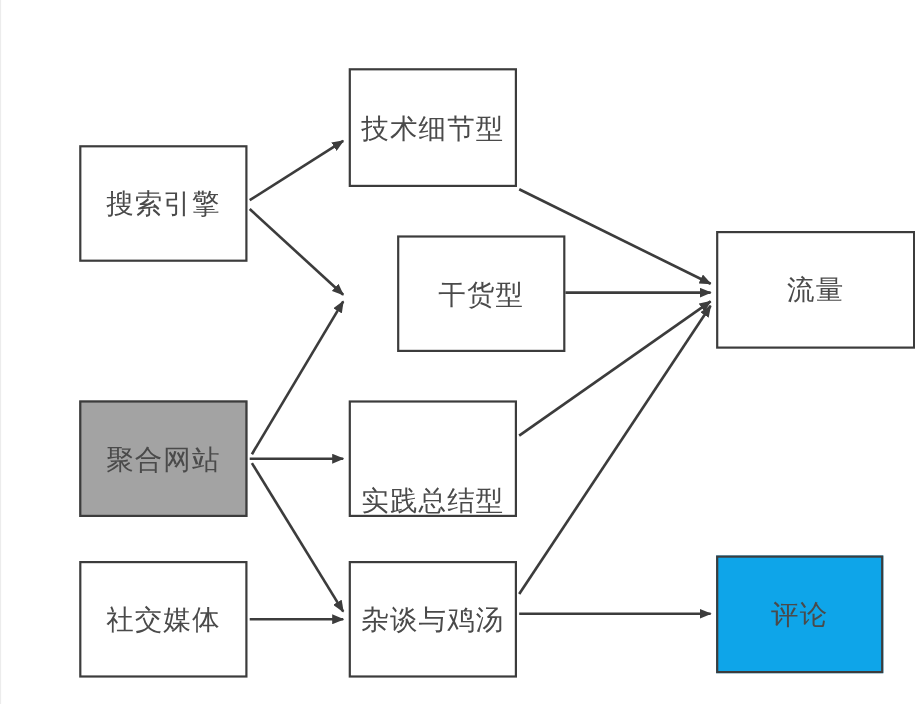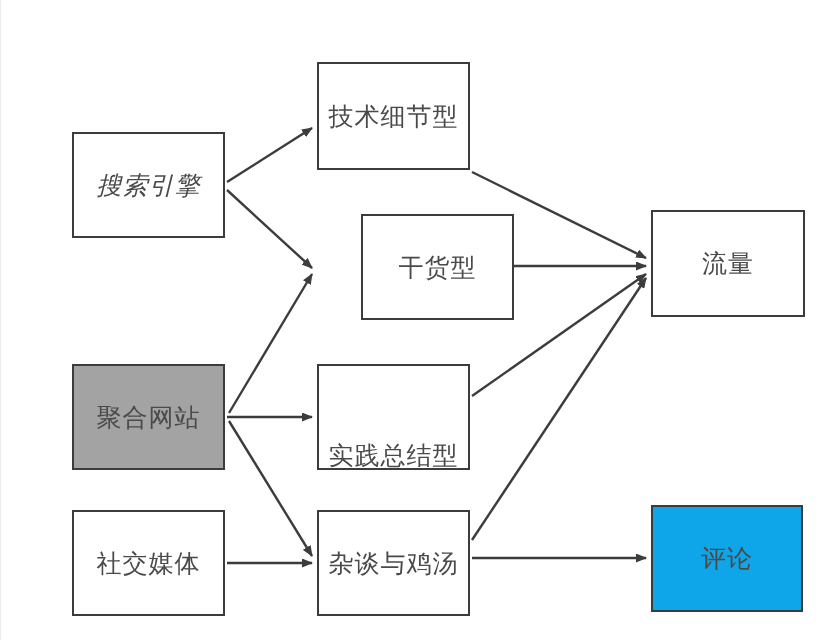--- a/index.html
+++ b/index.html
@@ -73,41 +73,41 @@
         <line x1="472" y1="172" x2="646" y2="258" stroke="#3c3c3c" stroke-width="2.4" marker-end="url(#arrowhead)"></line>
         <line x1="472" y1="266" x2="646" y2="266" stroke="#3c3c3c" stroke-width="2.4" marker-end="url(#arrowhead)"></line>
         <line x1="472" y1="396" x2="646" y2="274" stroke="#3c3c3c" stroke-width="2.4" marker-end="url(#arrowhead)"></line>
         <line x1="472" y1="540" x2="646" y2="278" stroke="#3c3c3c" stroke-width="2.4" marker-end="url(#arrowhead)"></line>
         <line x1="472" y1="558" x2="646" y2="558" stroke="#3c3c3c" stroke-width="2.4" marker-end="url(#arrowhead)"></line>
       </g>
   </svg>
 
   <div id="nodes-group">
       <div class="node" style="left: 72px; top: 132px; width: 153px; height: 106px; border-color: rgb(60, 60, 60); background: rgb(255, 255, 255);">
-        <span class="node-label" style="color: rgb(74, 74, 74); font-style: italic;">搜索引擎</span>
+        <span class="node-label" style="color: rgb(74, 74, 74);">搜索引擎</span>
       </div>
       <div class="node" style="left: 72px; top: 364px; width: 153px; height: 106px; border-color: rgb(60, 60, 60); background: #a3a3a3;">
         <span class="node-label" style="color: rgb(74, 74, 74);">聚合网站</span>
       </div>
       <div class="node" style="left: 72px; top: 510px; width: 153px; height: 106px; border-color: rgb(60, 60, 60); background: rgb(255, 255, 255);">
         <span class="node-label" style="color: rgb(74, 74, 74);">社交媒体</span>
       </div>
       <div class="node" style="left: 317px; top: 62px; width: 153px; height: 108px; border-color: rgb(60, 60, 60); background: rgb(255, 255, 255);">
         <span class="node-label" style="color: rgb(74, 74, 74);">技术细节型</span>
       </div>
       <div class="node" style="left: 317px; top: 214px; width: 153px; height: 106px; border-color: rgb(60, 60, 60); background: rgb(255, 255, 255); margin-left: 44px;">
         <span class="node-label" style="color: rgb(74, 74, 74);">干货型</span>
       </div>
       <div class="node" style="left: 317px; top: 364px; width: 153px; height: 106px; border-color: rgb(60, 60, 60); background: rgb(255, 255, 255); align-items: flex-end;">
         <span class="node-label" style="color: rgb(74, 74, 74);">实践总结型</span>
       </div>
       <div class="node" style="left: 317px; top: 510px; width: 153px; height: 106px; border-color: rgb(60, 60, 60); background: rgb(255, 255, 255);">
         <span class="node-label" style="color: rgb(74, 74, 74);">杂谈与鸡汤</span>
       </div>
-      <div class="node" style="left: 651px; top: 210px; width: 154px; height: 107px; border-color: rgb(60, 60, 60); background: rgb(255, 255, 255);">
+      <div class="node" style="left: 651px; top: 210px; width: 181px; height: 107px; border-color: rgb(60, 60, 60); background: rgb(255, 255, 255);">
         <span class="node-label" style="color: rgb(74, 74, 74);">流量</span>
       </div>
       <div class="node" style="left: 651px; top: 505px; width: 152px; height: 107px; border-color: rgb(60, 60, 60); background: #0ea5e9;">
         <span class="node-label" style="color: rgb(74, 74, 74);">评论</span>
       </div>
     </div>
 
 </div>
 
 </body></html>

